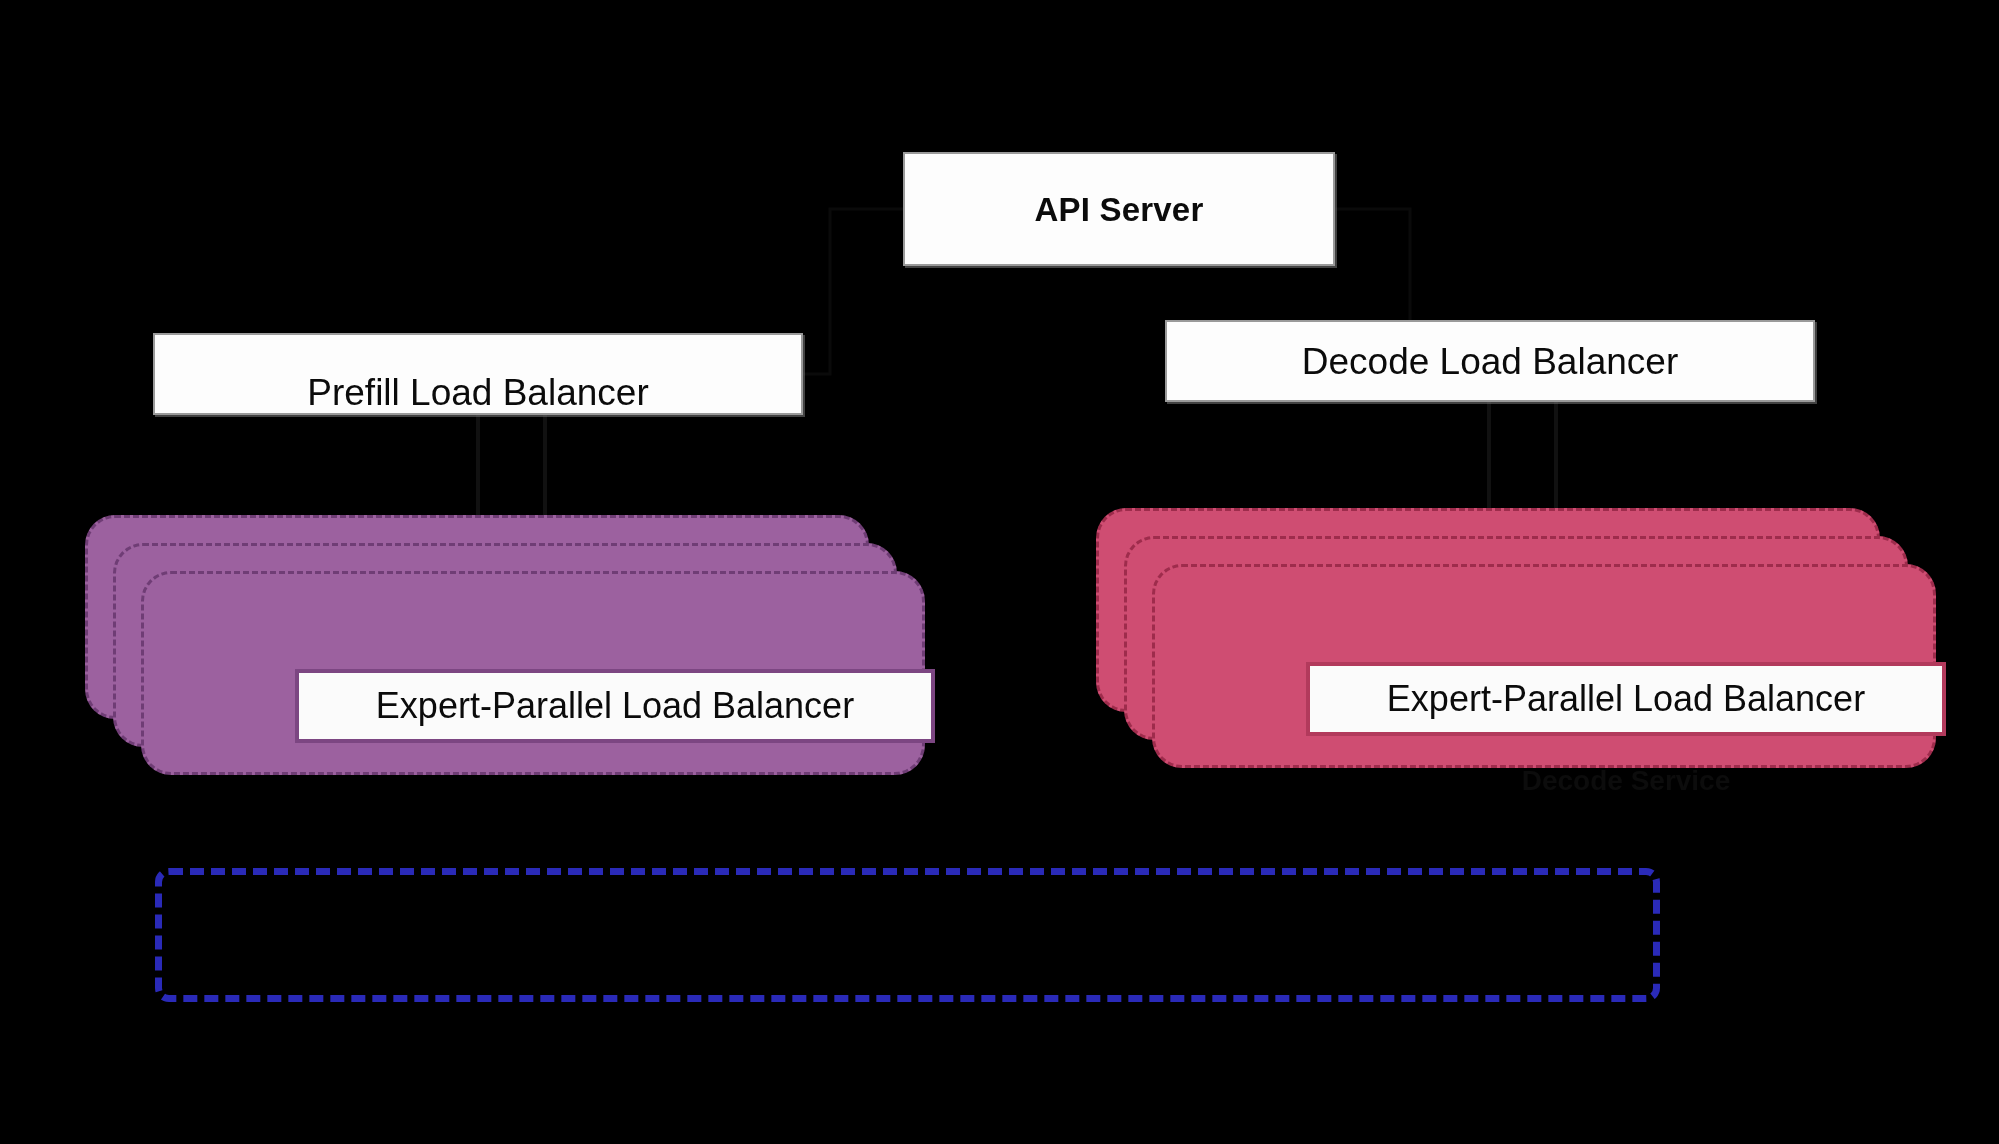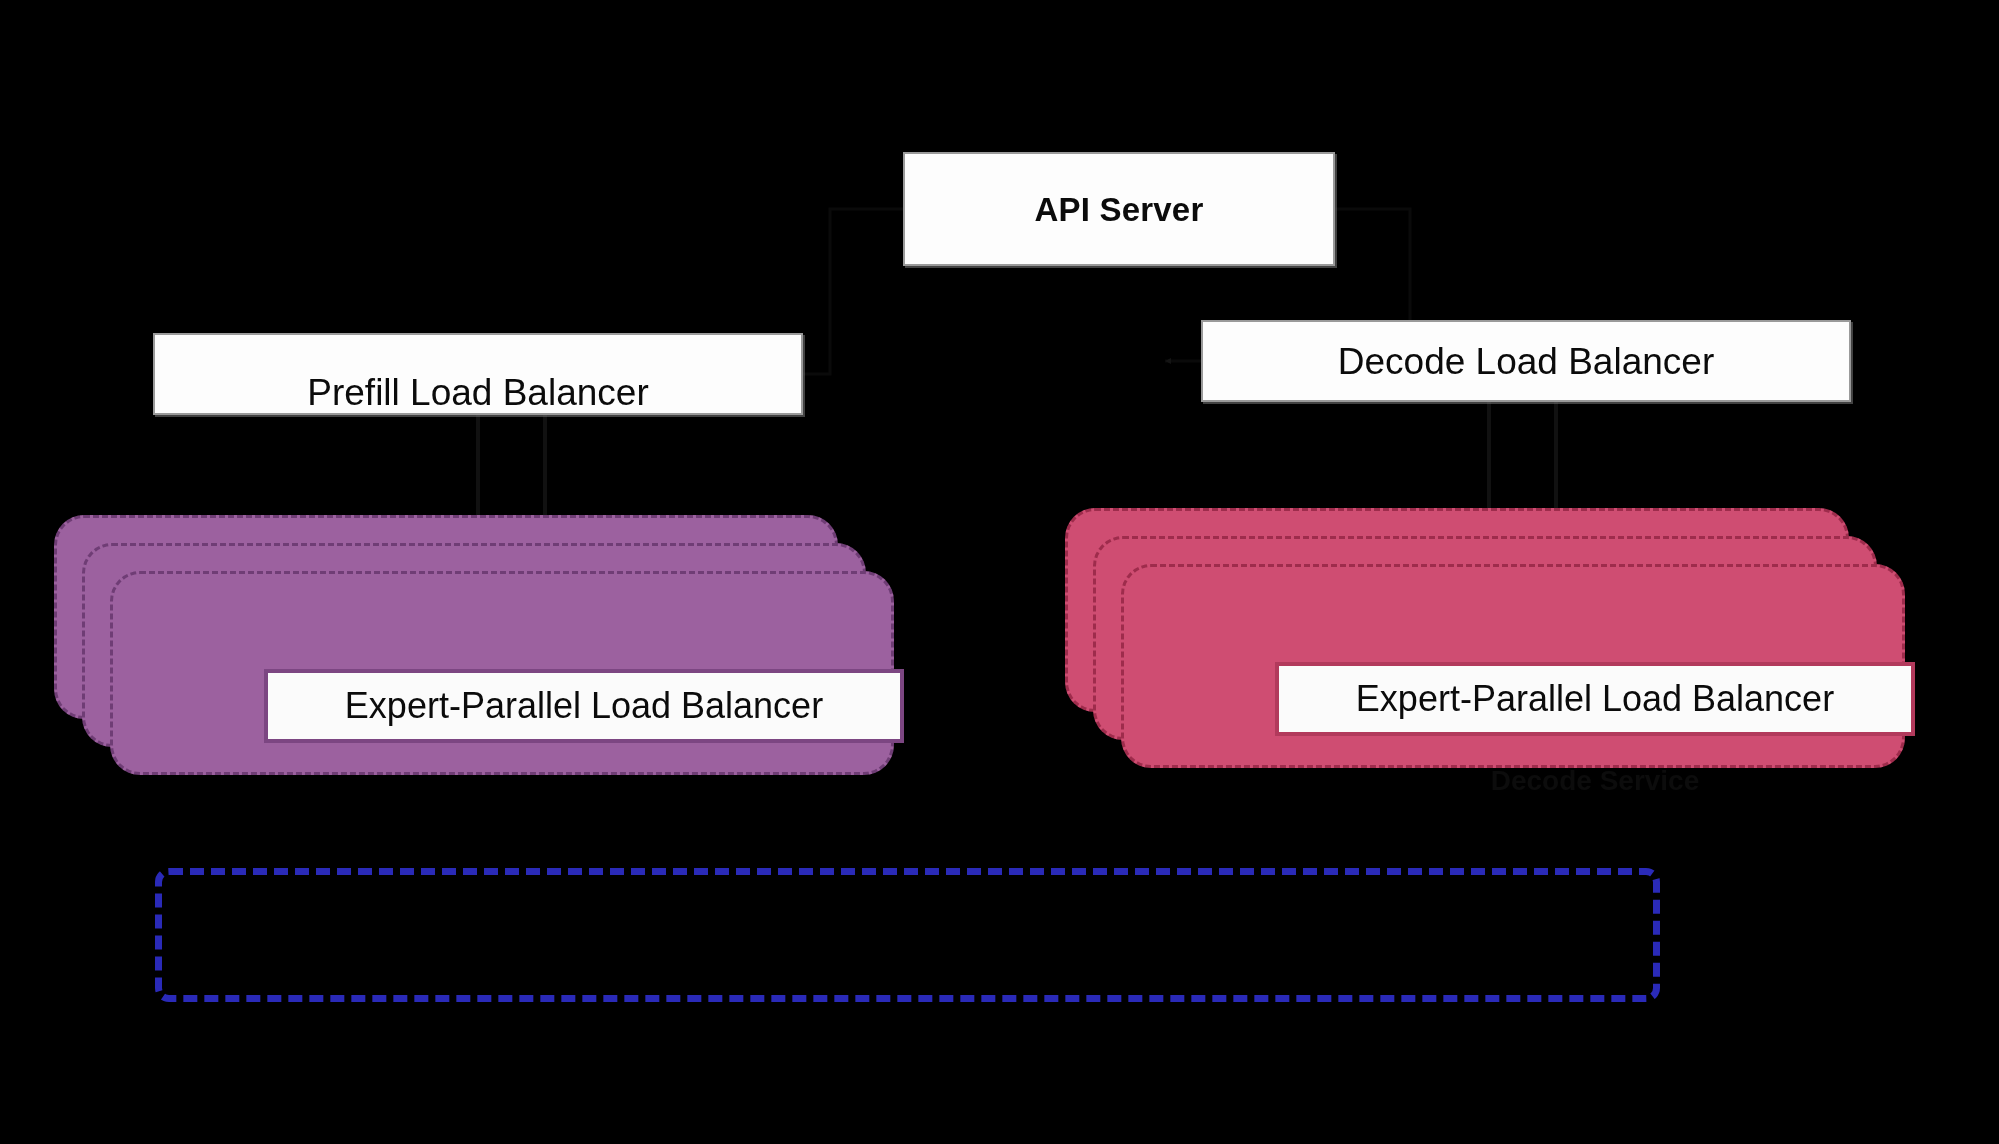--- a/index.html
+++ b/index.html
@@ -28,25 +28,25 @@
     box-shadow: 2px 2px 0 rgba(120,120,120,0.55);
   }
   .wbox span { display: block; line-height: 1; white-space: nowrap; }
 
   #api-server        { left: 903px;  top: 152px; width: 432px; height: 114px; }
   #api-server span   { font-size: 33px; font-weight: 700; letter-spacing: .2px; }
 
   #prefill-lb        { left: 153px;  top: 333px; width: 650px; height: 82px; }
   #prefill-lb span   { font-size: 37px; font-weight: 400; margin-top: 36px; }
 
-  #decode-lb         { left: 1165px; top: 320px; width: 650px; height: 82px; margin-left: 36px; }
+  #decode-lb         { left: 1165px; top: 320px; width: 650px; height: 82px; }
   #decode-lb span    { font-size: 37px; font-weight: 400; }
 
   
-  .service-stack { position: absolute; }
+  .service-stack { position: absolute; margin-left: 31px; }
   .card {
     position: absolute;
     box-sizing: border-box;
     border-radius: 30px;
     border-style: dashed;
     border-width: 3px;
   }
   .card.l0 { left: 0px;  top: 0px;  }
   .card.l1 { left: 28px; top: 28px; }
   .card.l2 { left: 56px; top: 56px; }

